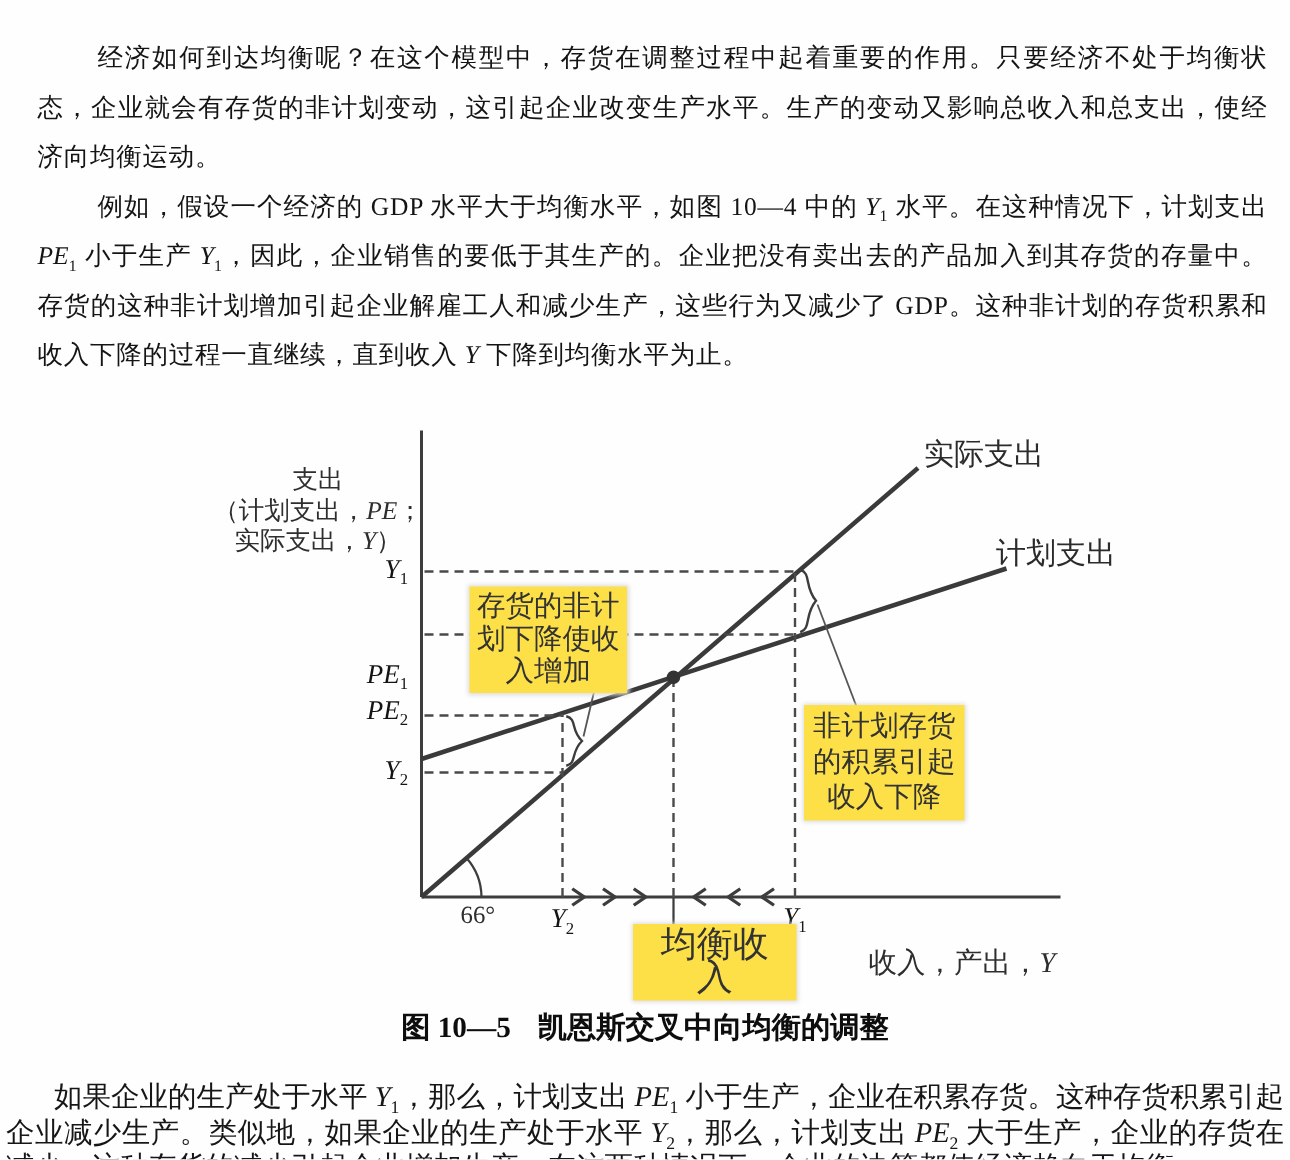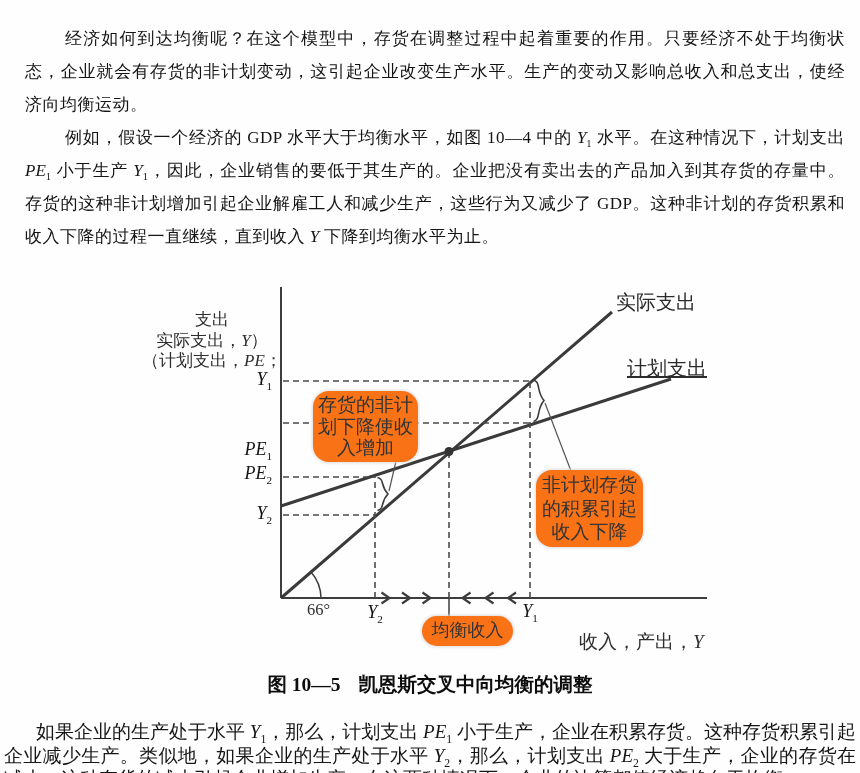--- a/index.html
+++ b/index.html
@@ -28,31 +28,31 @@
   #ytick-0 { top:369px; }
   #ytick-1 { top:422px;margin-top:17px; }
   #ytick-2 { top:463px; }
   #ytick-3 { top:503px; }
   .xtick { position:absolute; font-size:18px; width:34px; text-align:center; }
   #xtick-0 { left:358px; top:602px; }
   #xtick-1 { left:513px; top:601px; }
   #x-axis-title { left:579px; top:600px; font-size:19px; }
   .line-label { position:absolute; font-size:20px; color:#2b2b2b; }
   #label-actual  { left:580px; top:289px;margin-left:36px; }
-  #label-planned { left:627px; top:355px;text-decoration:underline; }
+  #label-planned { left:664px; top:355px; }
   #angle-label { left:307px; top:571px; font-size:16.5px; }
   .callout {
-    position:absolute; background:#f97316; color:#333;
-    border-radius:16px; box-shadow:0 0 3px 1px #dcdcdc;
+    position:absolute; background:#fde047; color:#333;
+    border-radius:0; box-shadow:0 0 3px 1px #dcdcdc;
     font-size:19px; line-height:21.5px; text-align:center;
     padding:3px 3px;
   }
   #callout-left  { left:313px; top:391px; width:99px; }
   #callout-right { left:536px; top:470px; width:101px; line-height:23.5px; }
-  #callout-eq    { left:422px; top:616px; width:91px; font-size:18px; padding:4px 0; }
+  #callout-eq    { left:422px; top:616px; width:81px; font-size:24px; padding:4px 14px; }
 
   .caption {
     position:absolute; top:671px; left:0; width:860px;
     text-align:center; font-weight:bold; font-size:19.5px; color:#0d0d0d;
   }
   .caption .gap { display:inline-block; width:18px; }
   .footnote {
     position:absolute; top:701px; left:4px; width:852px;
     font-size:19px; line-height:23.5px; text-align:justify; text-indent:32px;
     color:#161616;
@@ -95,22 +95,22 @@
 
     <path d="M533.5,380 C541,382 536,391 544,400.5 C536,410 541,419 533.5,421.5" stroke="#3d3d3d" stroke-width="1.6" fill="none"></path>
     <path d="M377.5,477.5 C385,479.5 380,486 388,494 C380,502 385,508.5 377.5,510.5" stroke="#3d3d3d" stroke-width="1.6" fill="none"></path>
 
     <path d="M545,403 L571,471" stroke="#555" stroke-width="1.2" fill="none"></path>
     <path d="M397,457 L389,491" stroke="#555" stroke-width="1.2" fill="none"></path>
   </svg>
 
   <div class="fig-text" id="y-axis-title">
     <div>支出</div>
+    <div><span>（计划支出，</span><span class="var">PE</span><span>；</span></div>
     <div><span>实际支出，</span><span class="var">Y</span><span>）</span></div>
-    <div><span>（计划支出，</span><span class="var">PE</span><span>；</span></div>
   </div>
 
   <div class="ytick" id="ytick-0"><span class="var">Y</span><sub>1</sub></div>
   <div class="ytick" id="ytick-1"><span class="var">PE</span><sub>1</sub></div>
   <div class="ytick" id="ytick-2"><span class="var">PE</span><sub>2</sub></div>
   <div class="ytick" id="ytick-3"><span class="var">Y</span><sub>2</sub></div>
 
   <div class="xtick" id="xtick-0"><span class="var">Y</span><sub>2</sub></div>
   <div class="xtick" id="xtick-1"><span class="var">Y</span><sub>1</sub></div>
 

